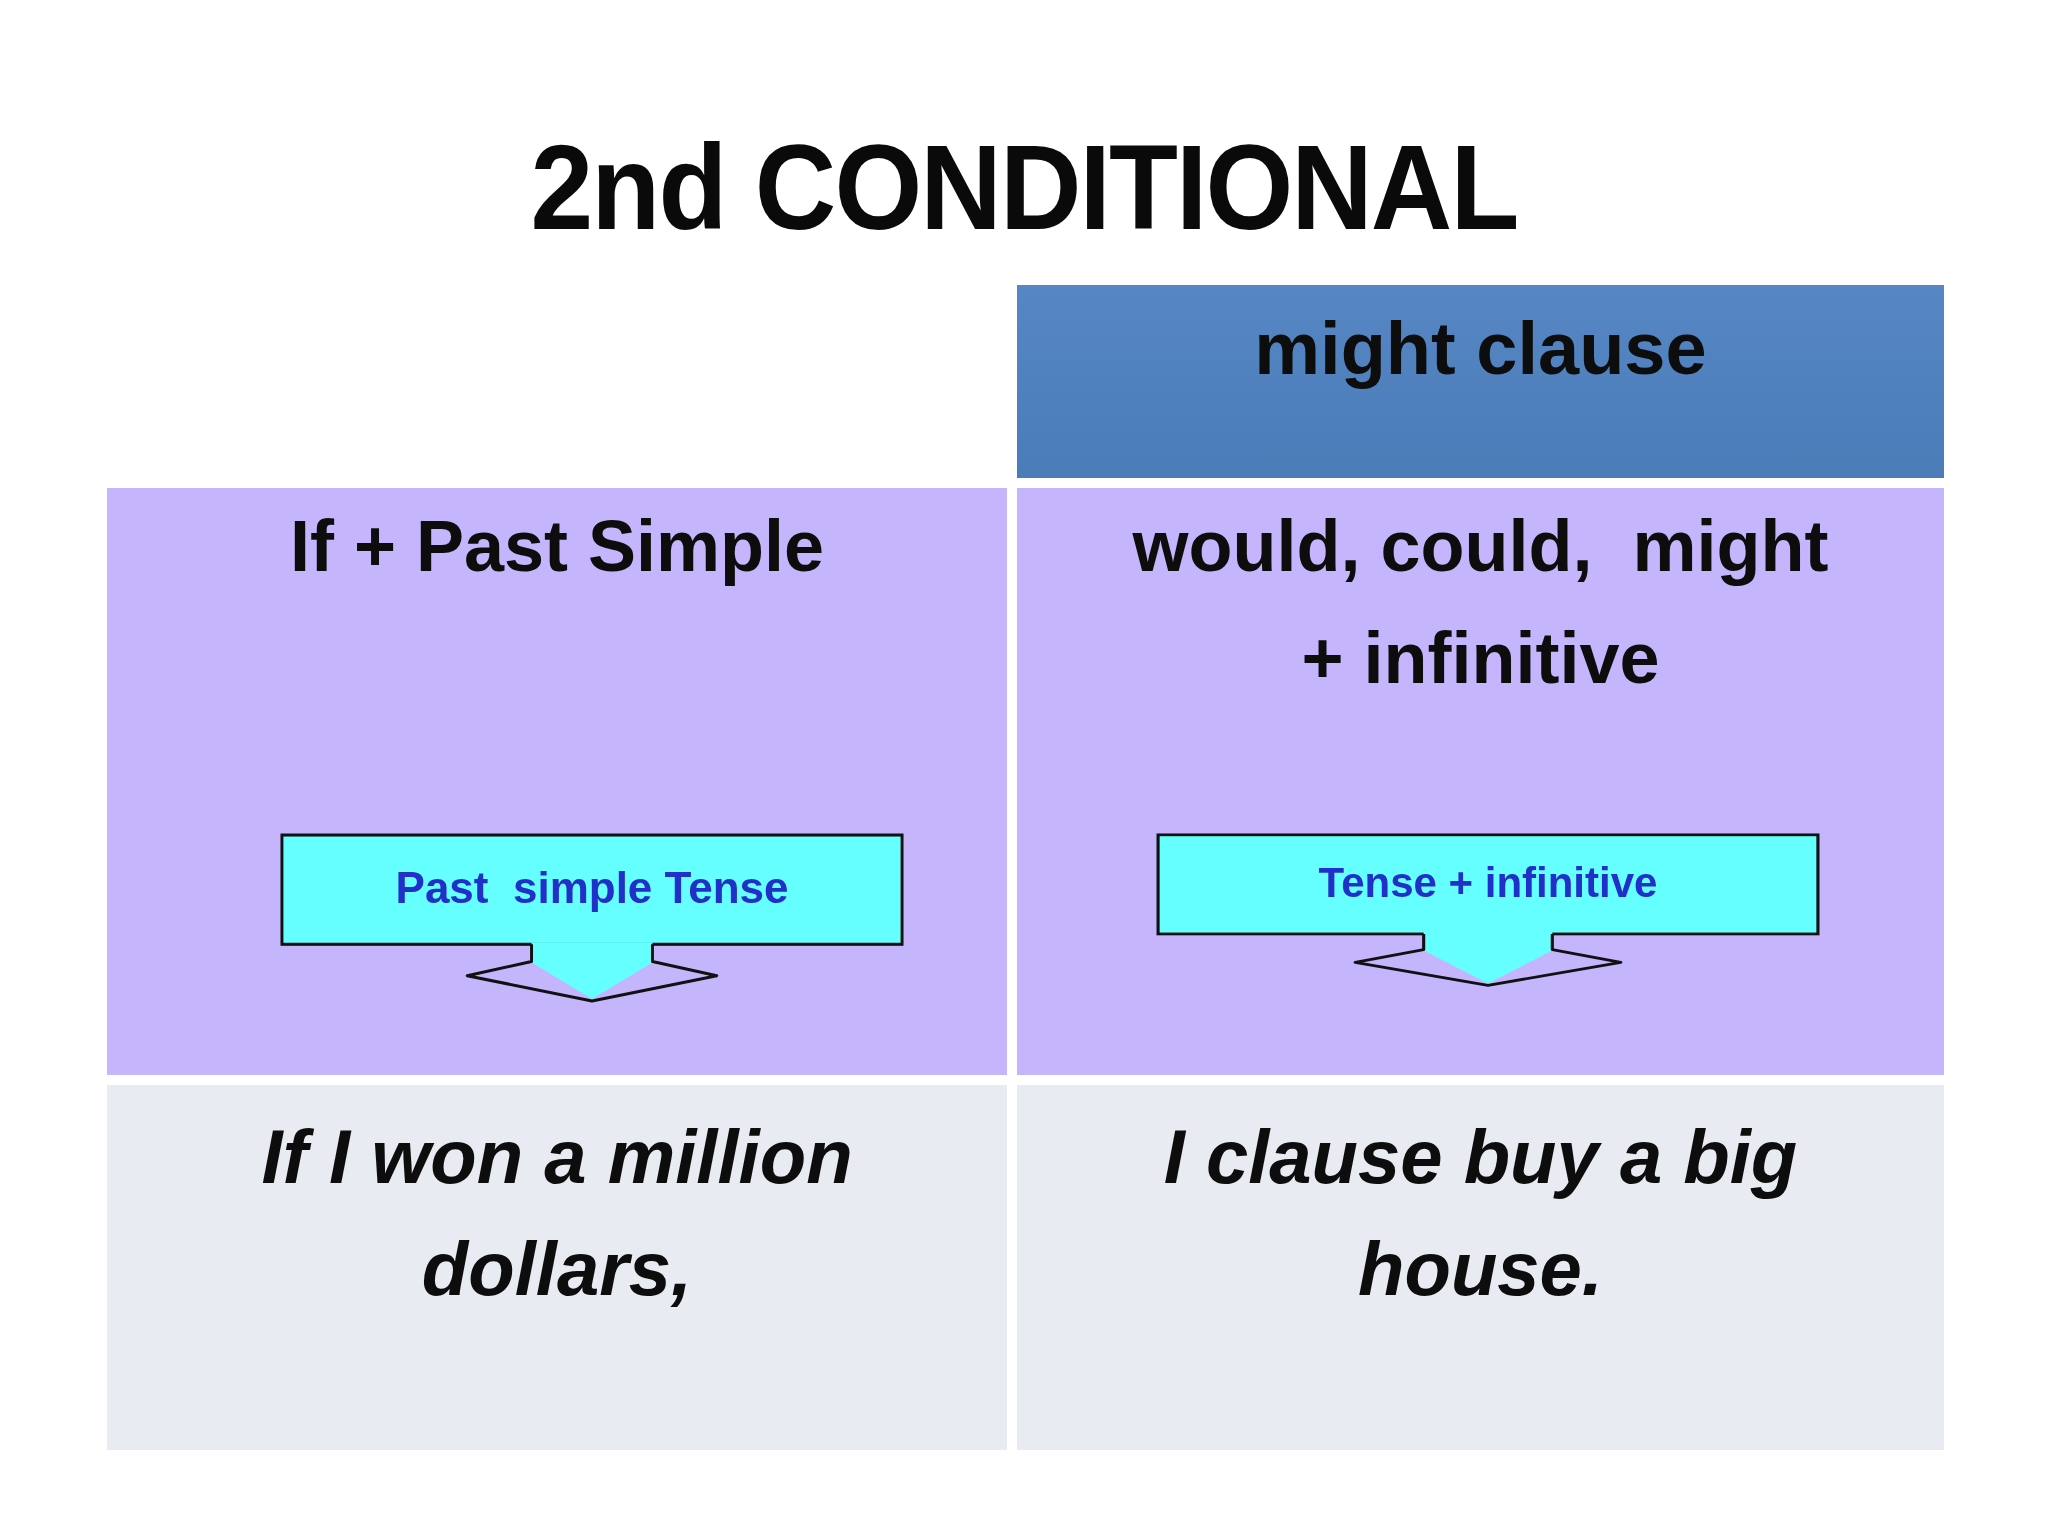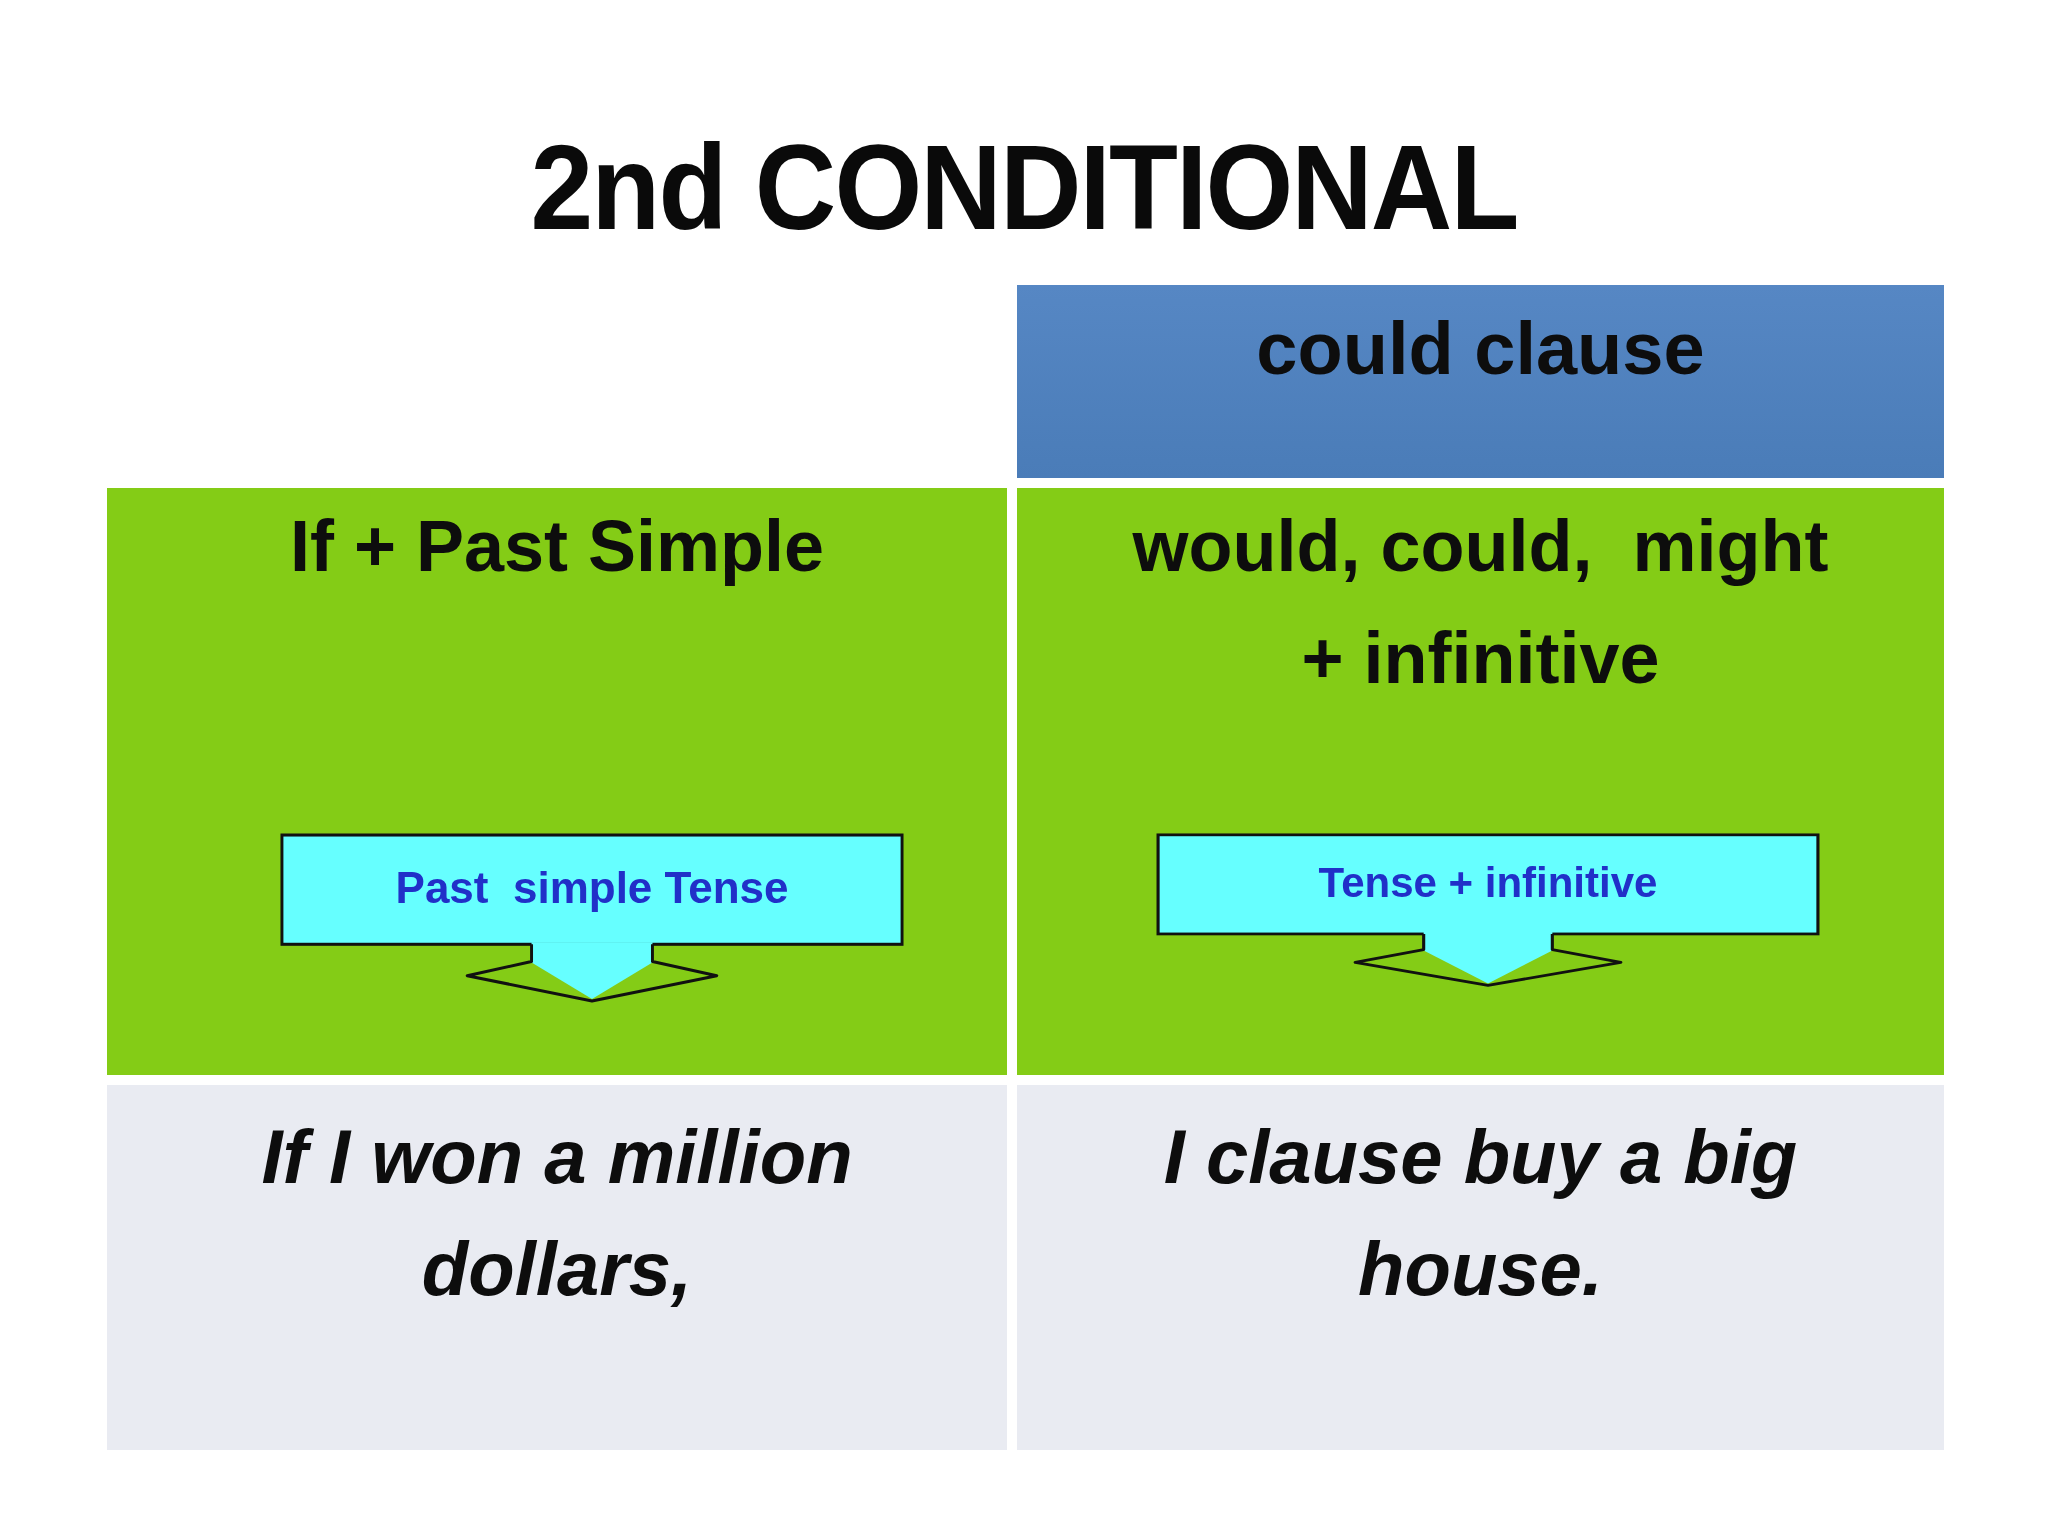--- a/index.html
+++ b/index.html
@@ -41,21 +41,21 @@
     height: 1165px;
   }
   .cell {
     position: absolute;
     box-sizing: border-box;
     text-align: center;
   }
   .cell.c1 { left: 0;     width: 900px; }
   .cell.c2 { left: 910px; width: 927px; }
   .row-head { top: 0;     height: 193px; background: linear-gradient(#5687c4, #4a7cb8); }
-  .row-form { top: 203px; height: 587px; background: #84cc16; }
+  .row-form { top: 203px; height: 587px; background: #c4b5fd; }
   .row-ex   { top: 800px; height: 365px; background: #e9ebf2; }
 
   .row-head .txt {
     display: block;
     padding-top: 14px;
     font-size: 74px;
     line-height: 100px;
     font-weight: 700;
     color: #0d0d0d;
   }
@@ -105,21 +105,21 @@
 </head>
 <body>
 
 <main class="slide">
 
   <h1 class="title"><span class="squeeze">2nd CONDITIONAL</span></h1>
 
   <section class="tbl">
 
     <div class="cell c2 row-head">
-      <span class="txt">could clause</span>
+      <span class="txt">might clause</span>
     </div>
 
     <div class="cell c1 row-form">
       <span class="txt">If + Past Simple</span>
 
       <div class="callout left">
         <svg viewBox="0 0 640 170" preserveAspectRatio="none">
           <rect x="2" y="2" width="636" height="108" fill="#66ffff" stroke="#111111" stroke-width="3"></rect>
           <polygon points="258,108 382,108 382,128 320,164 258,128" fill="#66ffff"></polygon>
           <path d="M 258,110 L 258,127 L 192,141 L 320,166 L 448,141 L 382,127 L 382,110" fill="none" stroke="#111111" stroke-width="3" stroke-linejoin="round"></path>

